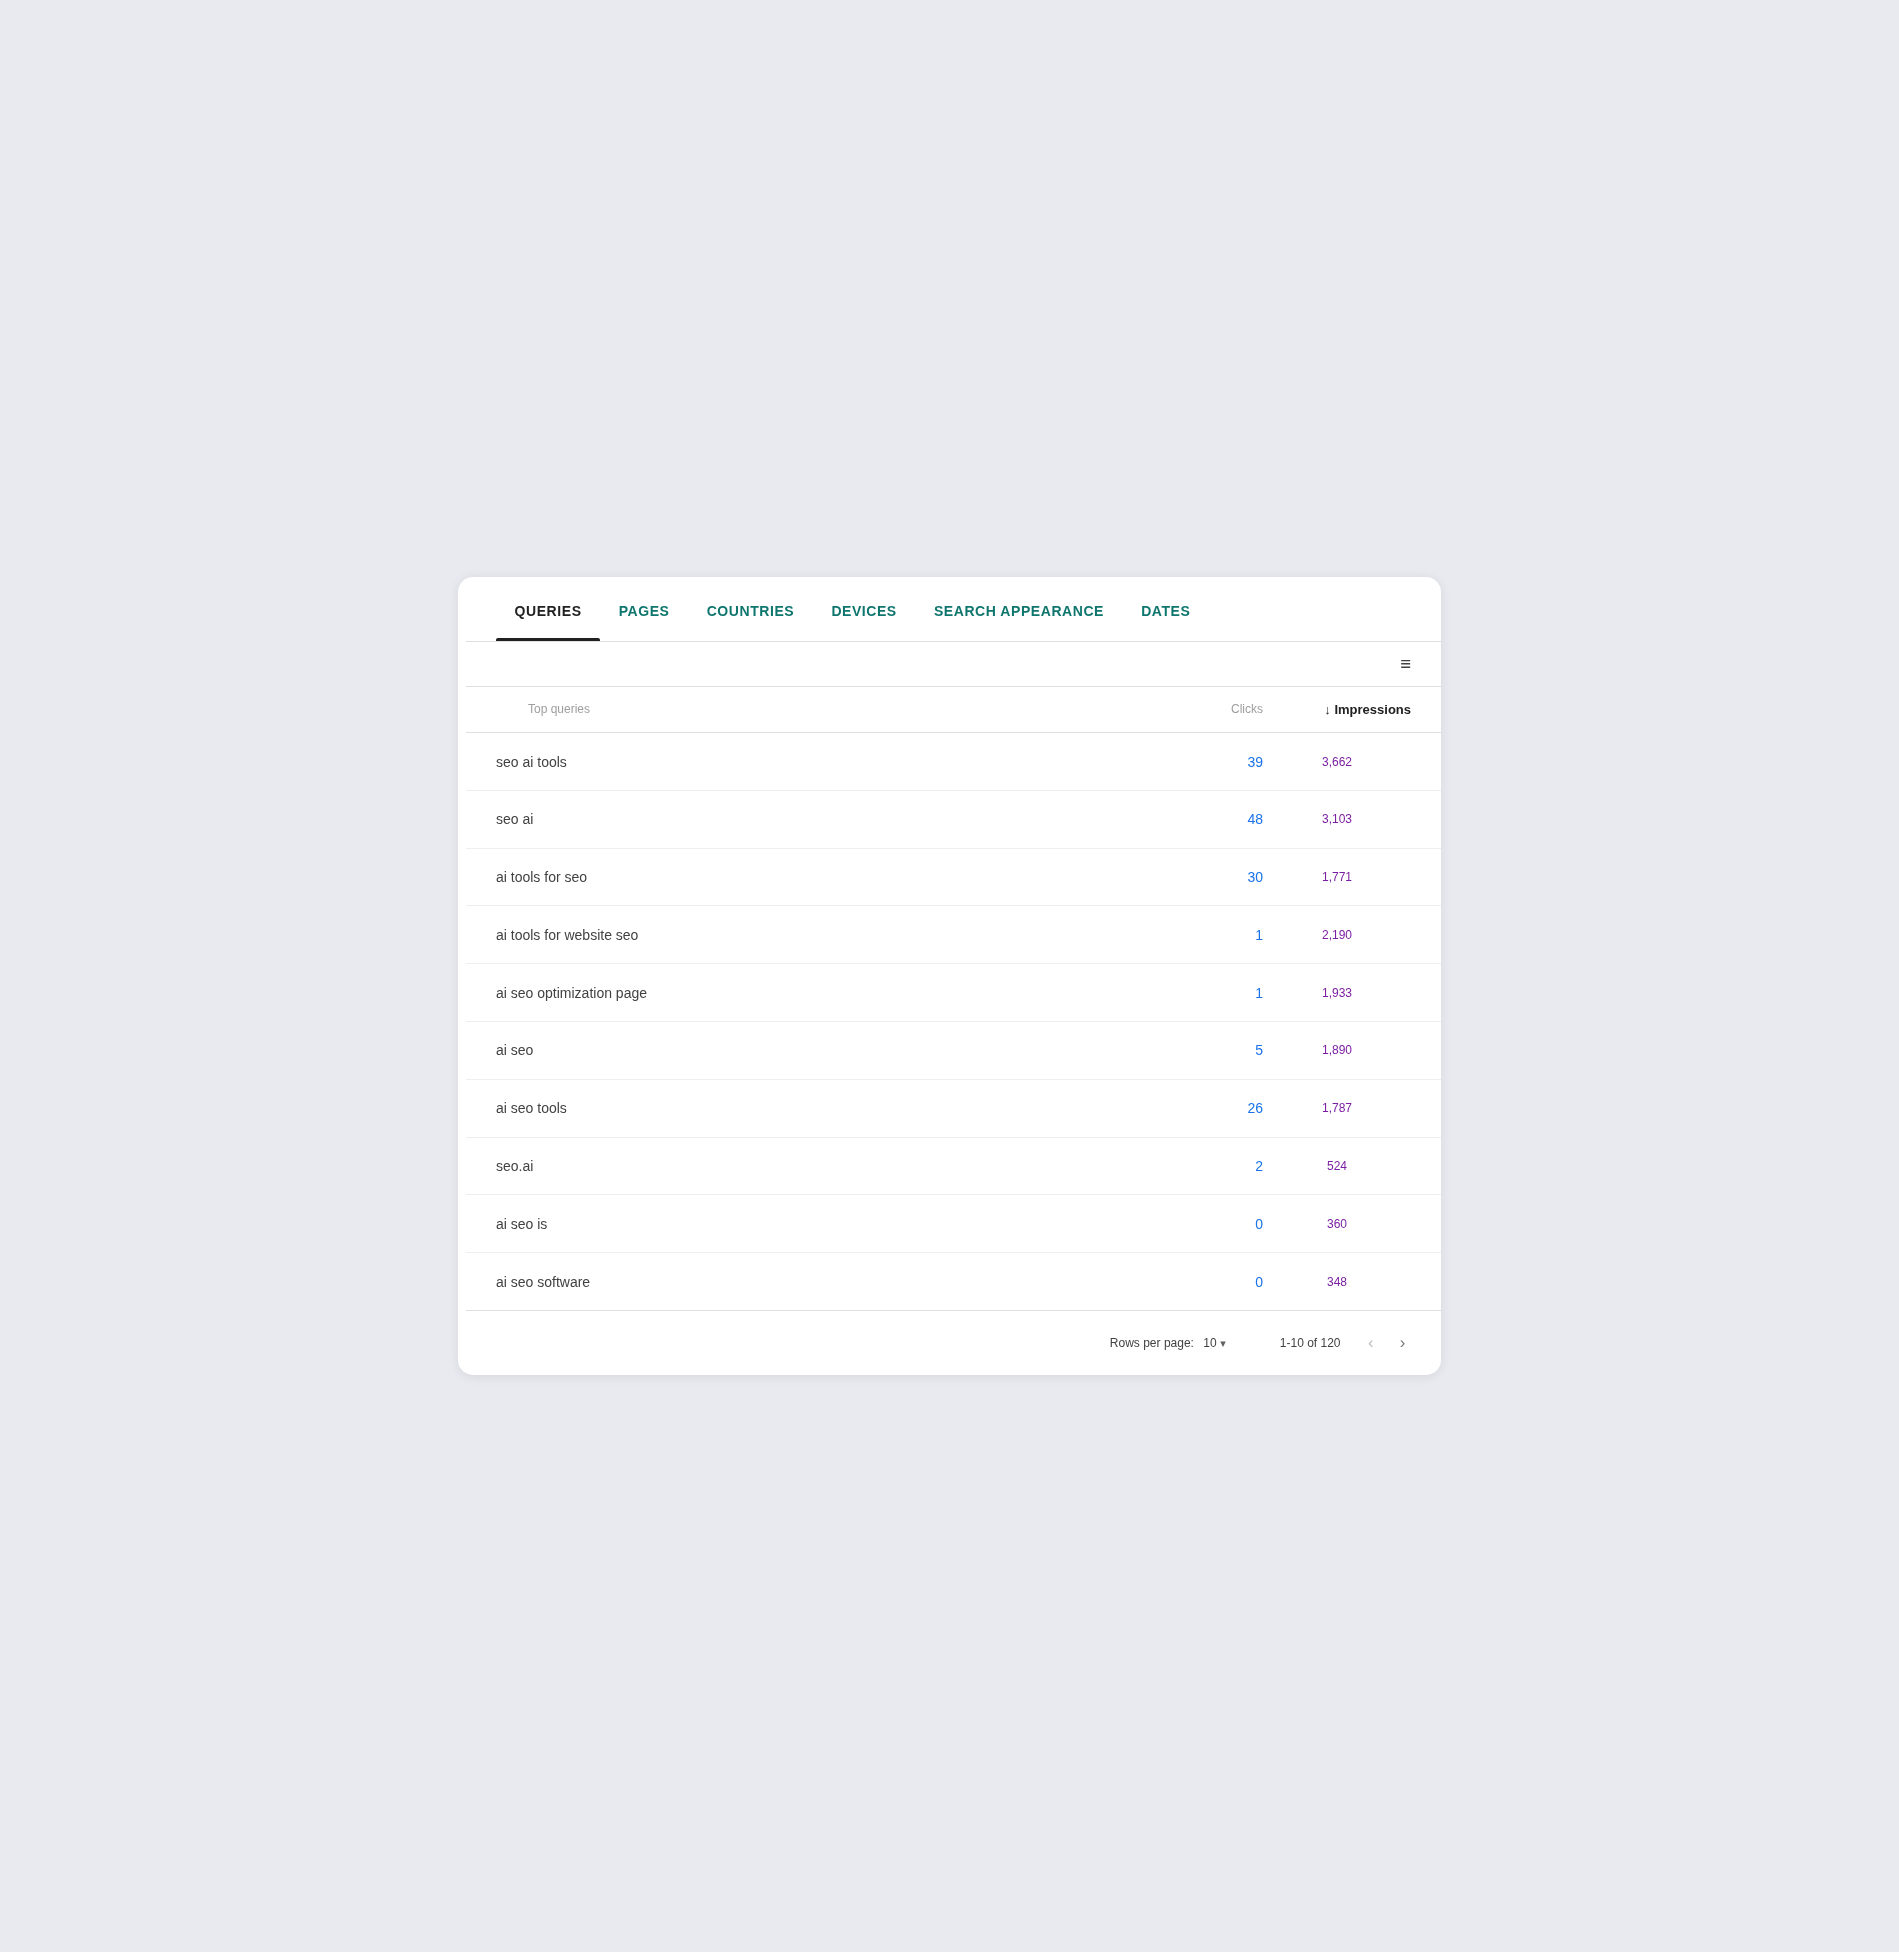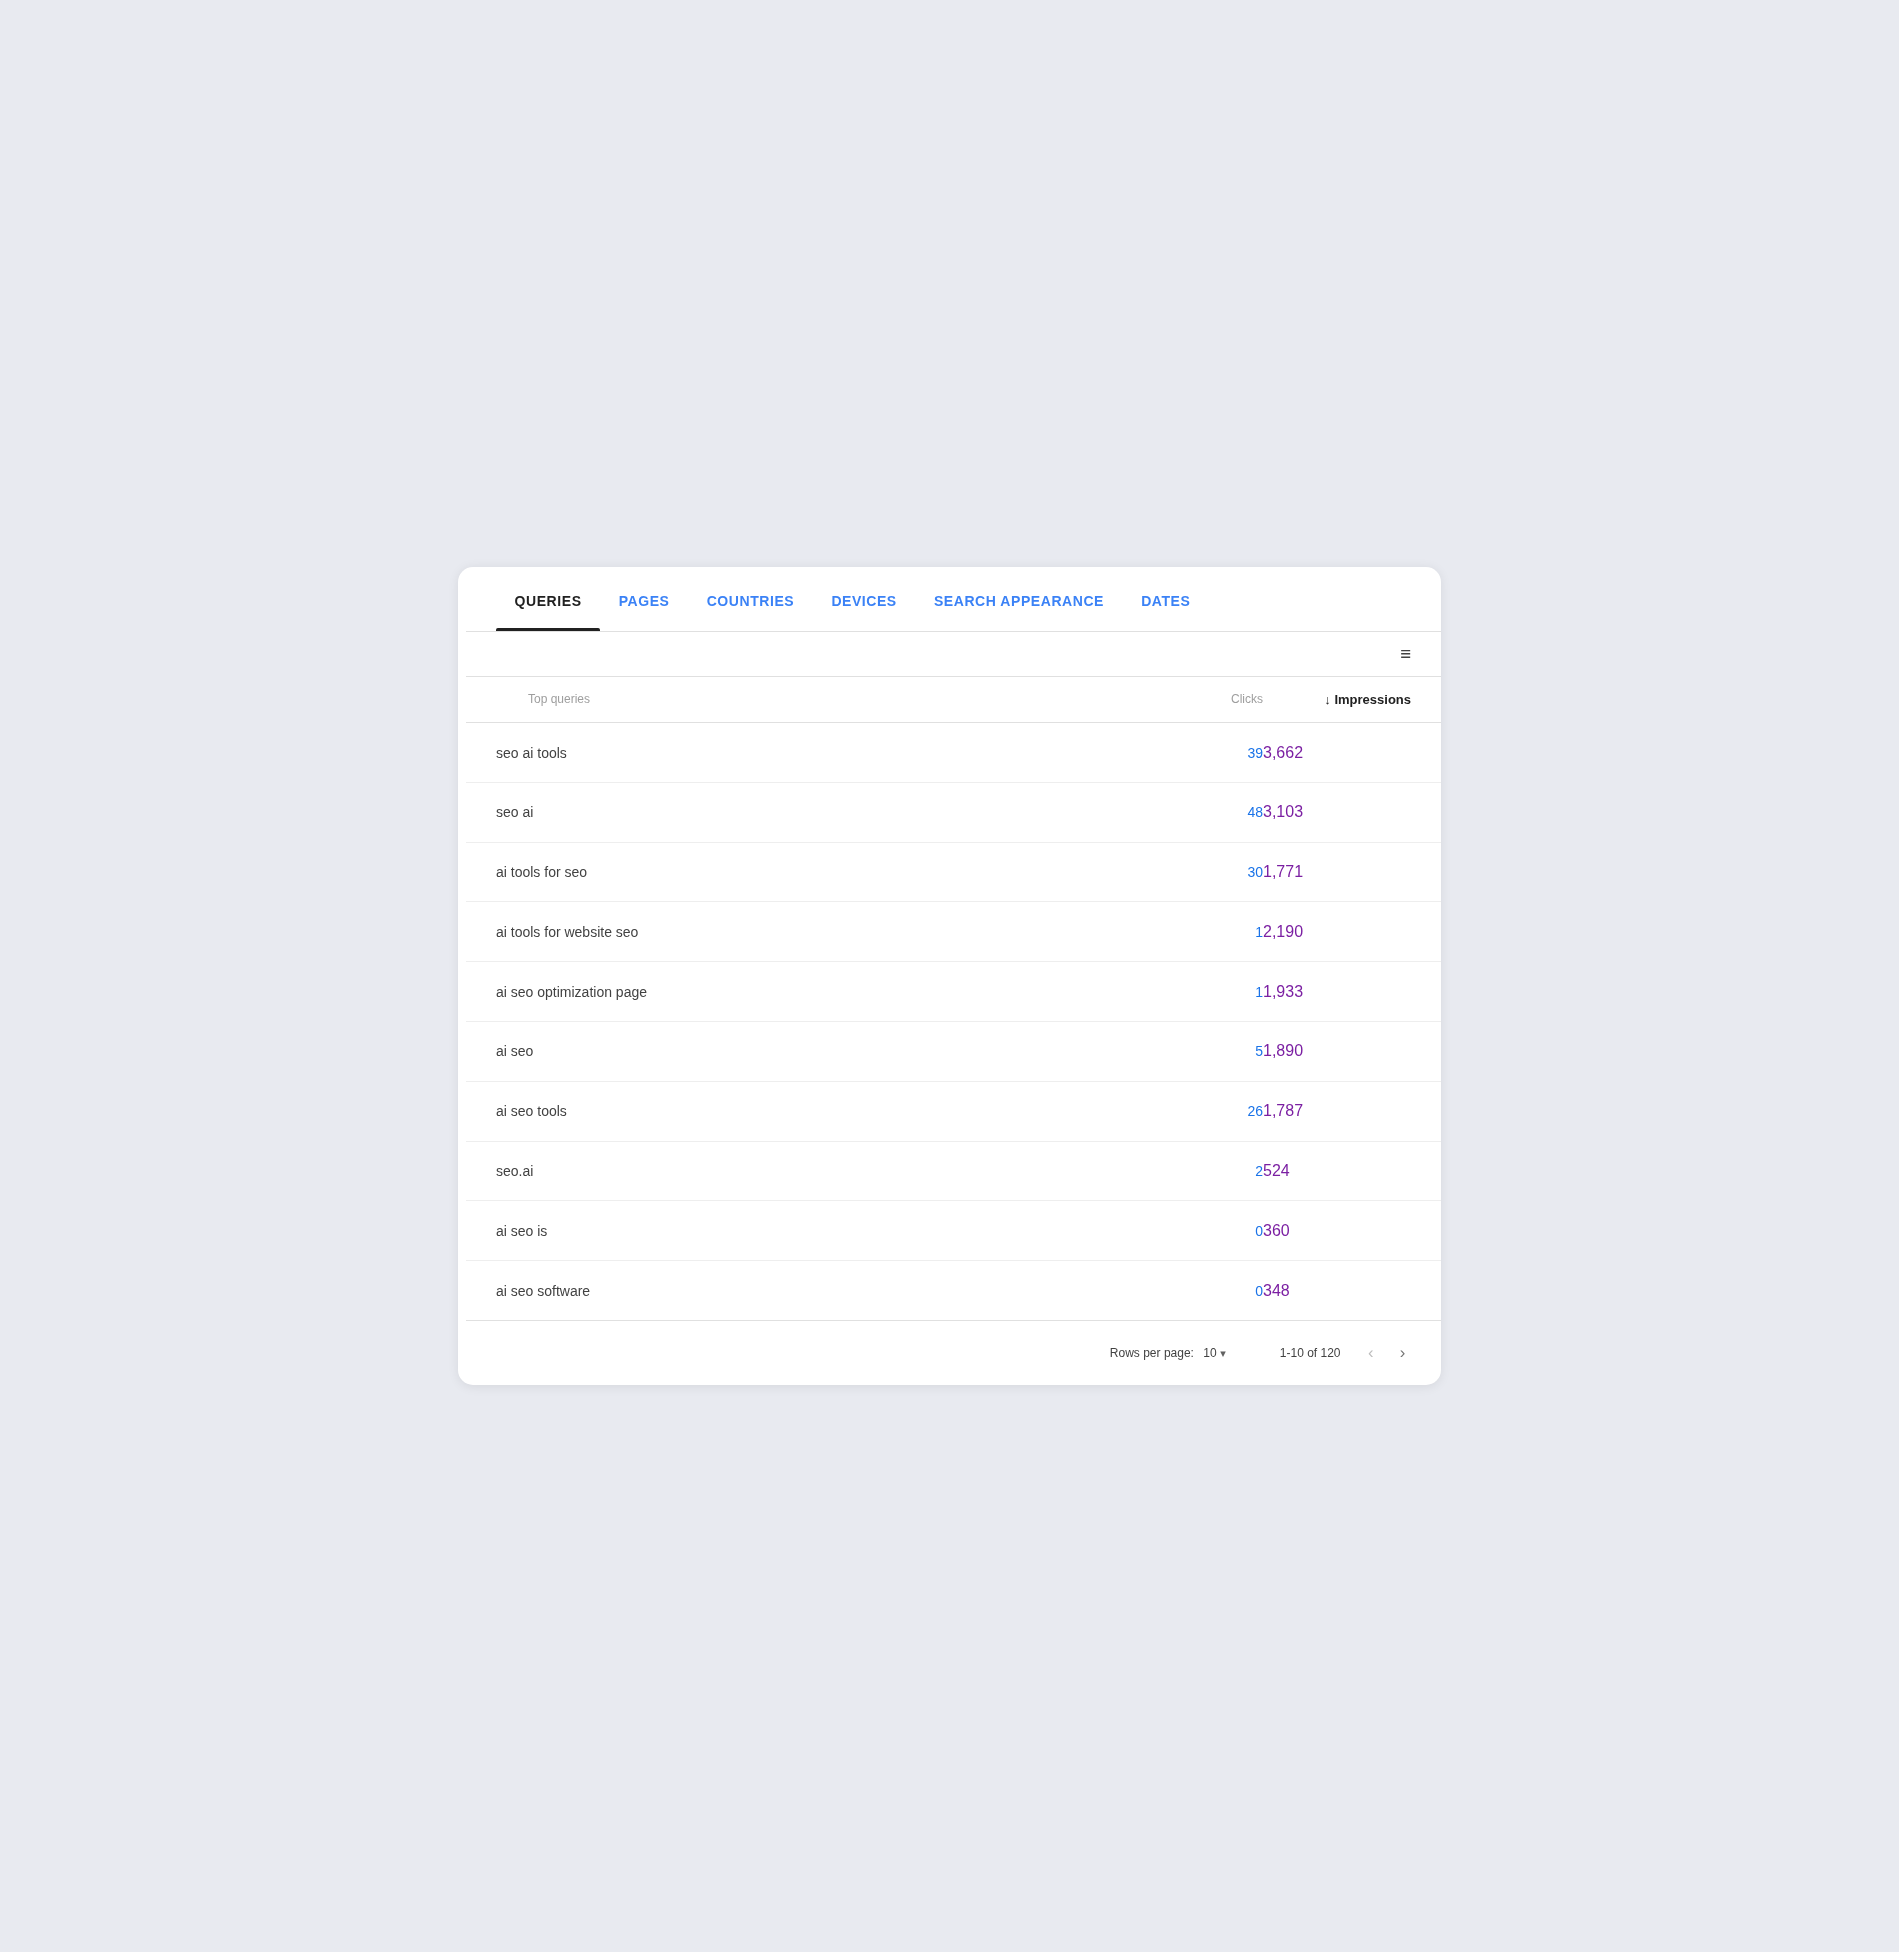--- a/index.html
+++ b/index.html
@@ -33,21 +33,21 @@
       display: flex;
       align-items: center;
       padding: 0 30px;
       border-bottom: 0.9px solid #e0e0e0;
     }
 
     .tab {
       padding: 26px 18.6px 22px;
       font-size: 14px;
       font-weight: 600;
-      color: #3b82f6;
+      color: #0f766e;
       letter-spacing: 0.04em;
       cursor: pointer;
       position: relative;
       white-space: nowrap;
       text-transform: uppercase;
     }
 
     .tab.active {
       color: #212121;
     }
@@ -138,23 +138,23 @@
     }
 
     .row-clicks {
       font-size: 14px;
       color: #1a73e8;
       text-align: right;
       font-weight: 500;
     }
 
     .row-impressions {
-      font-size: 16px;
+      font-size: 12px;
       color: #7b1fa2;
-      text-align: left;
+      text-align: center;
       font-weight: 500;
     }
 
     
     .pagination {
       display: flex;
       align-items: center;
       justify-content: flex-end;
       padding: 18.6px 30px;
       gap: 22px;

